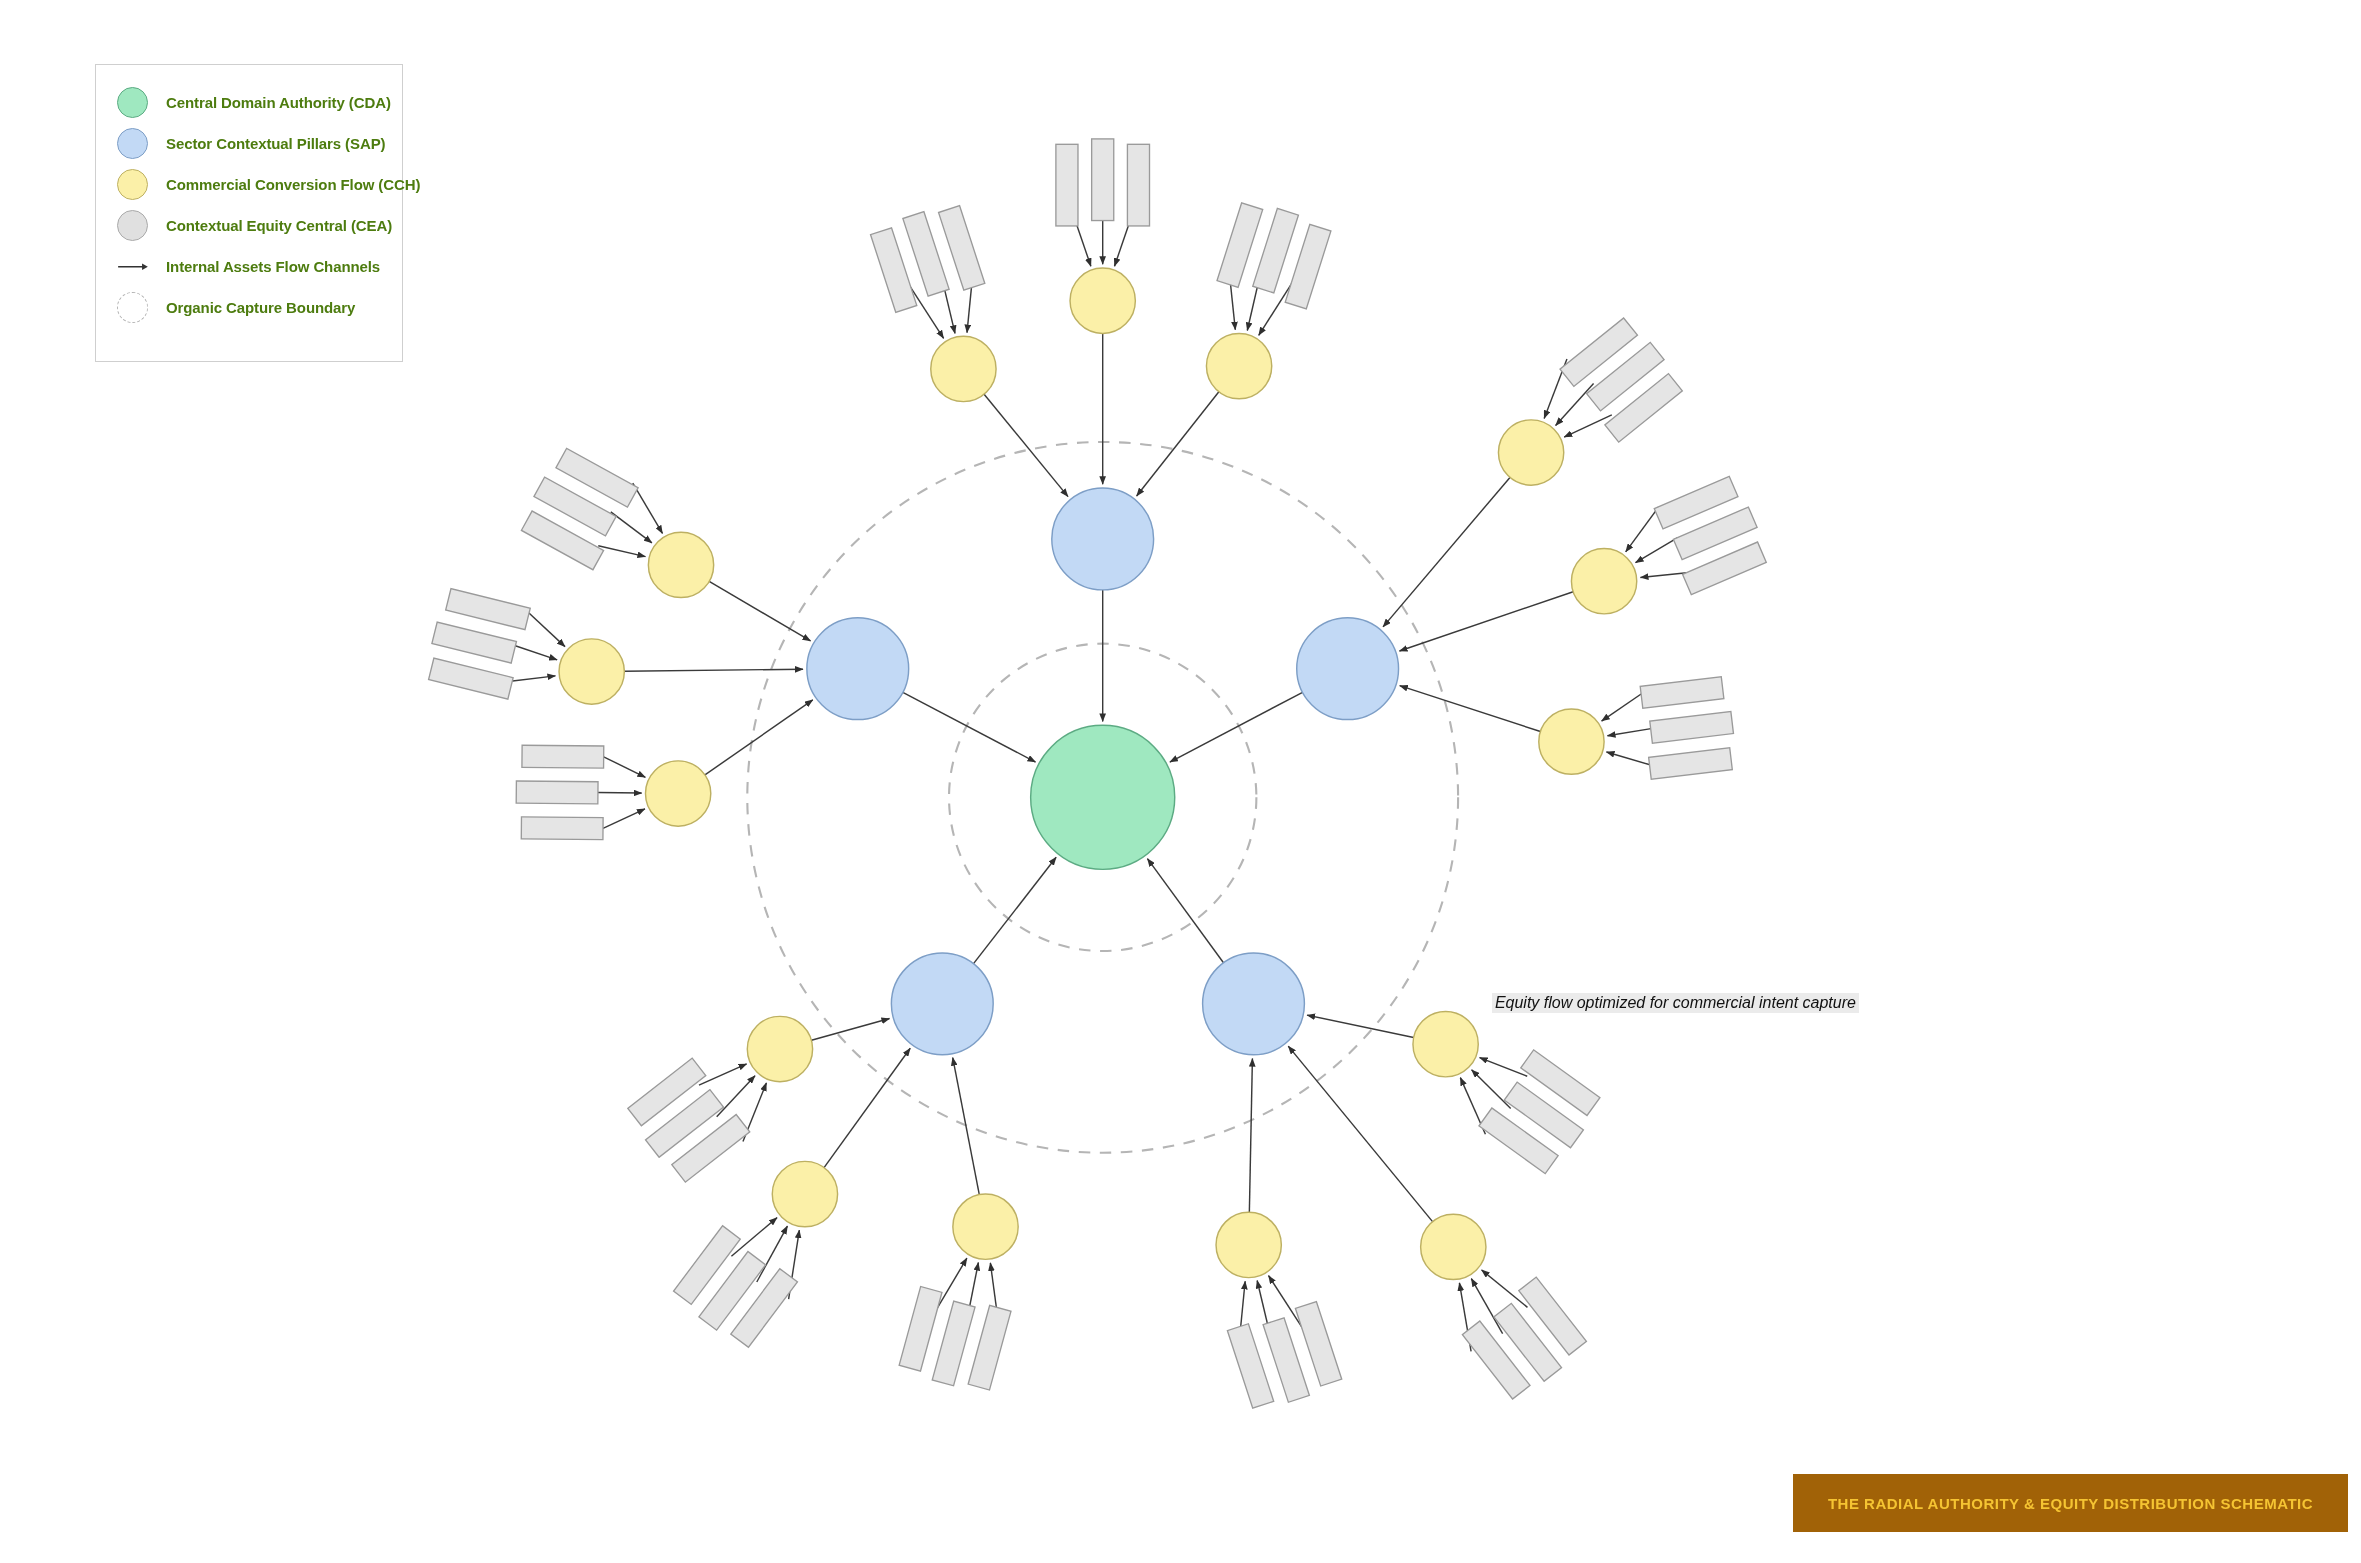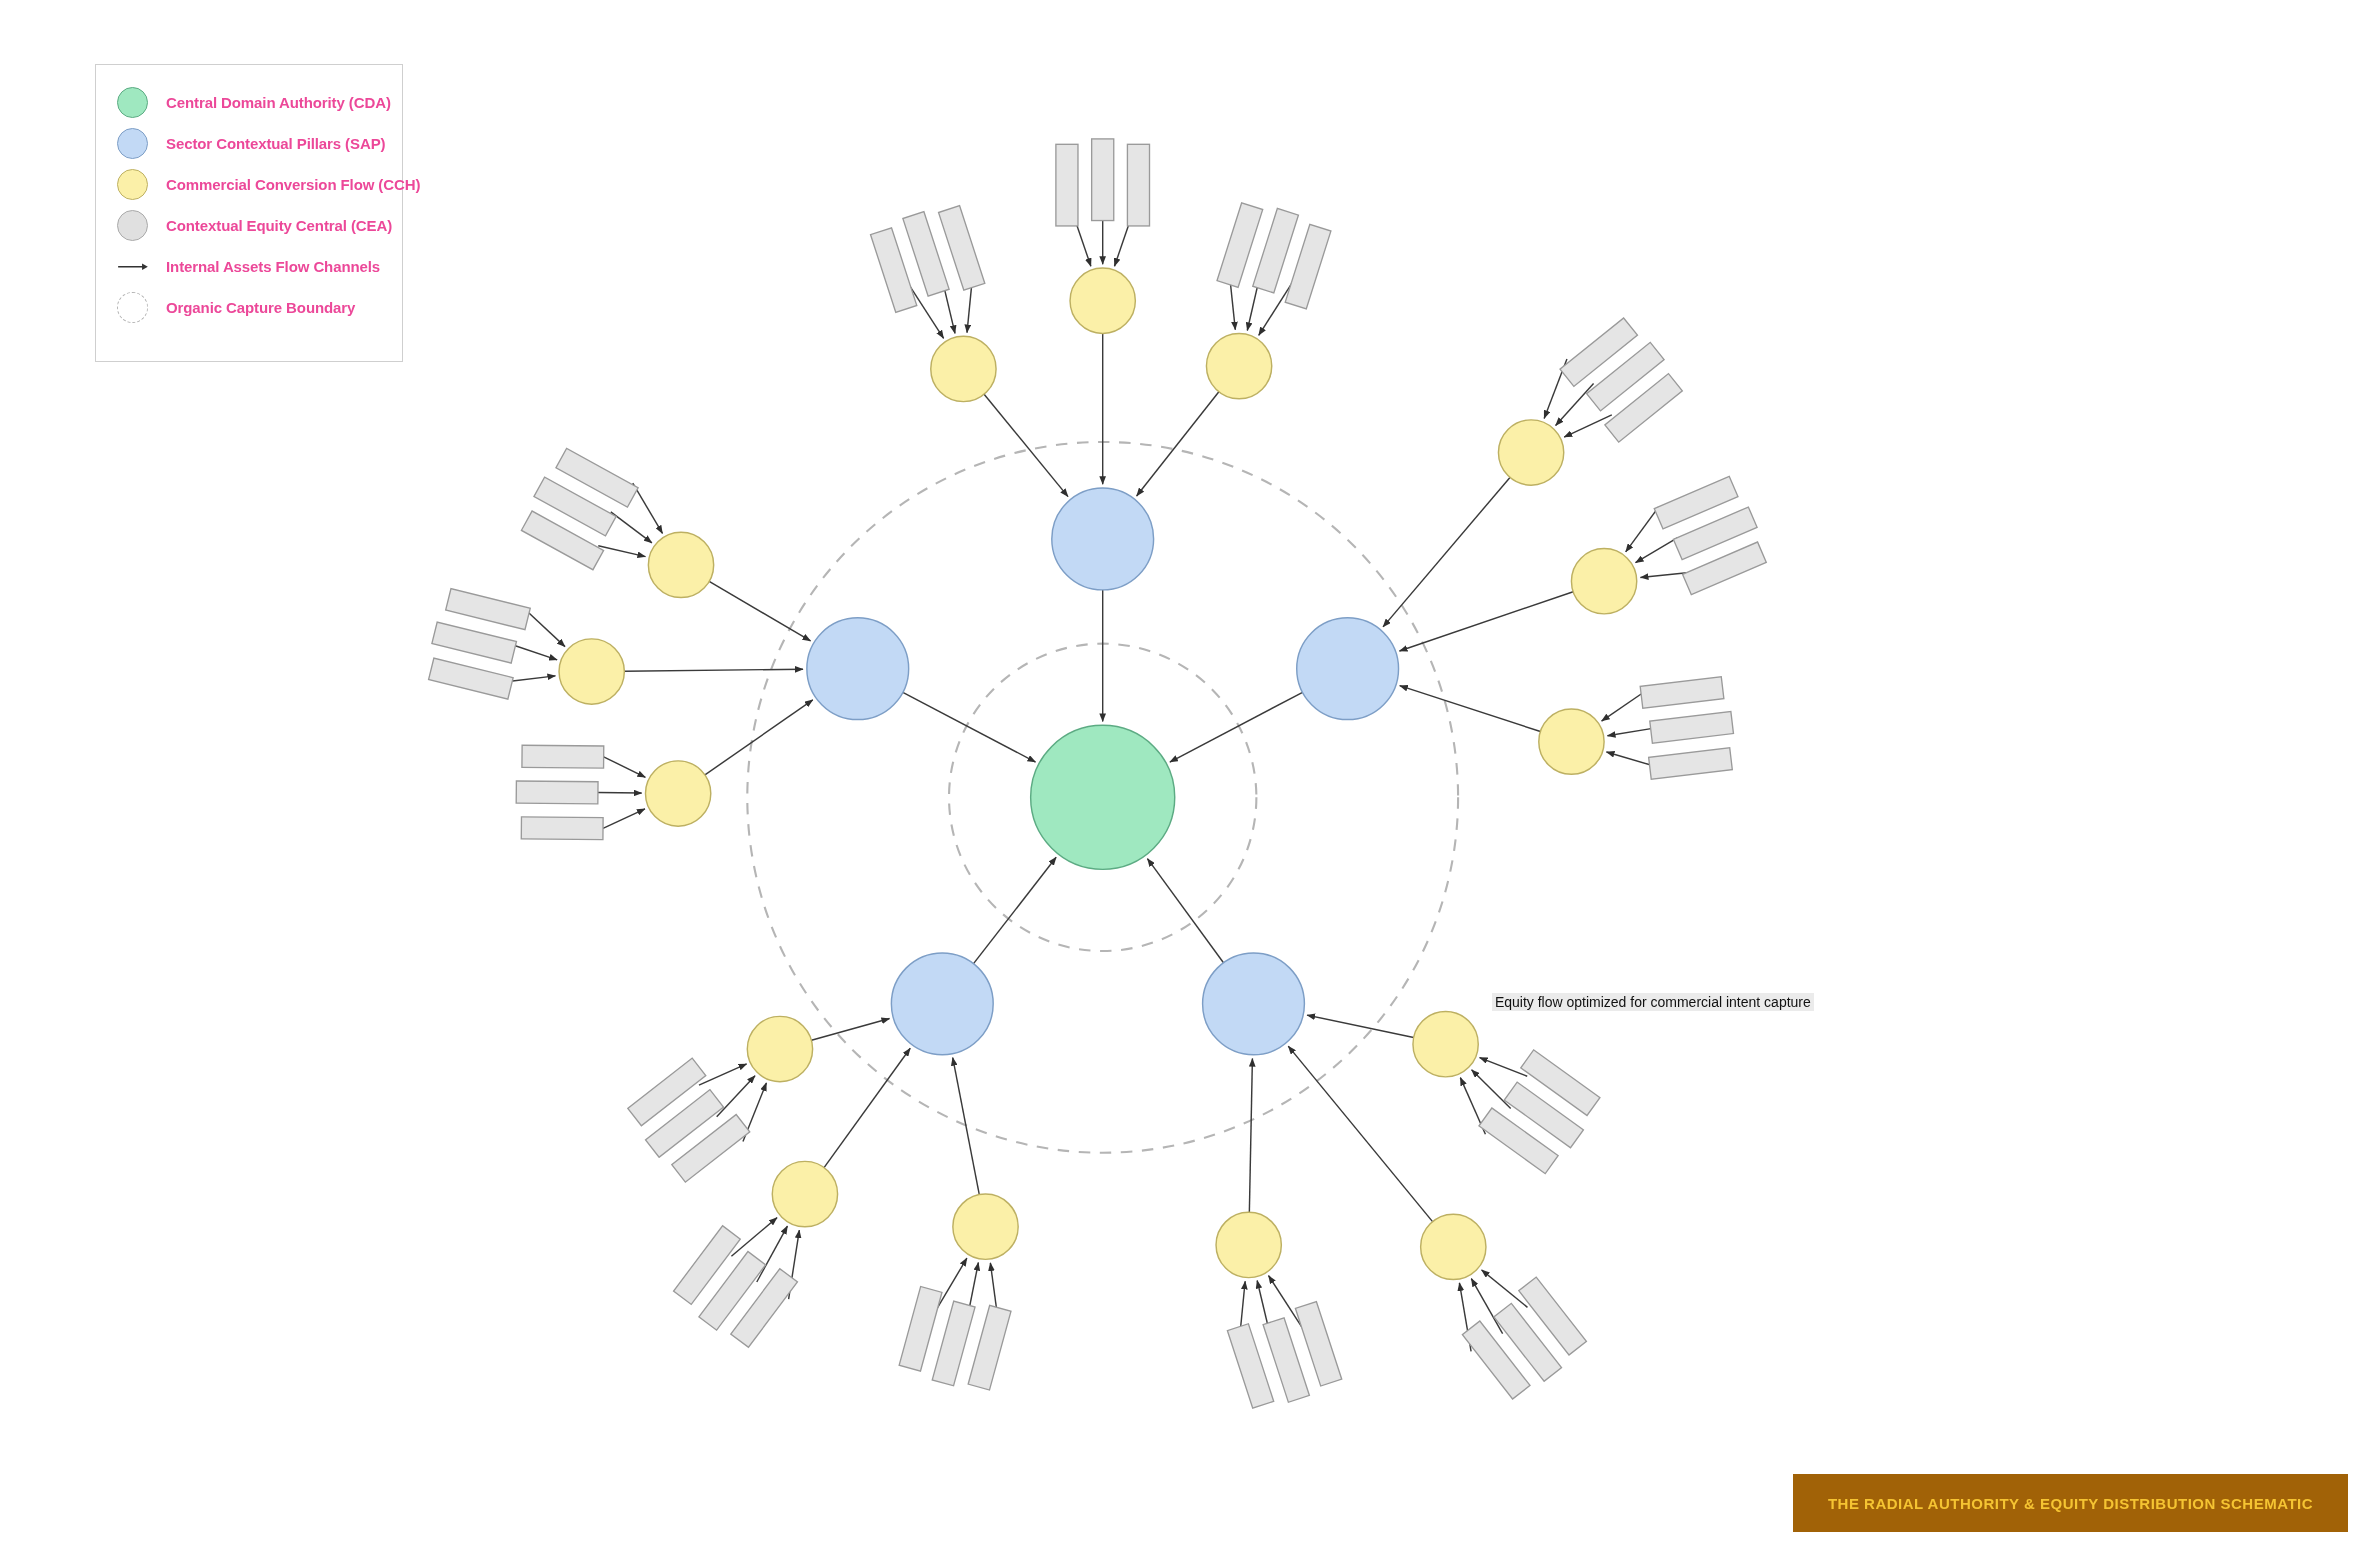--- a/index.html
+++ b/index.html
@@ -10,40 +10,40 @@
 
   
   #legend{
     position:absolute;left:95px;top:64px;width:308px;height:298px;
     background:#ffffff;border:1px solid #cfcfcf;box-sizing:border-box;
     padding:17.3px 15.4px 13.4px 21px;
   }
   .legend-row{display:flex;align-items:center;height:41px;}
   .legend-swatch{width:31px;height:31px;border-radius:50%;flex:0 0 31px;
                  margin-right:18px;box-sizing:border-box;}
-  .legend-label{font-size:15px;font-weight:bold;color:#ec4899;white-space:nowrap;
+  .legend-label{font-size:15px;font-weight:bold;color:#4d7c0f;white-space:nowrap;
                 letter-spacing:-0.1px;}
   .legend-arrow{width:31px;height:31px;margin-right:18px;flex:0 0 31px;
                 display:flex;align-items:center;justify-content:center;}
   .legend-dashed{width:31px;height:31px;margin-right:18px;flex:0 0 31px;
                  border-radius:50%;border:1.9px dashed #b5b5b5;box-sizing:border-box;}
 
   
   #title-banner{
     position:absolute;left:1793px;top:1474px;width:555px;height:58px;
     background:#a16207;color:#f5c432;
     display:flex;align-items:center;justify-content:center;
     font-size:15px;font-weight:bold;letter-spacing:0.5px;
     box-sizing:border-box;
   }
 
   
   #annotation{
     position:absolute;left:1492px;top:993px;
-    font-size:14px;color:#111;
+    font-size:16px;font-style:italic;color:#111;
     background:#ebebeb;padding:1px 2.9px;white-space:nowrap;
   }
 </style>
 </head>
 <body>
 
 <div id="canvas">
   <svg id="graph" width="2361" height="1563" viewBox="0 0 2458 1627">
     <defs>
       <marker id="arrowhead" markerWidth="9" markerHeight="7" refX="8.4" refY="3.5" orient="auto" markerUnits="userSpaceOnUse">

